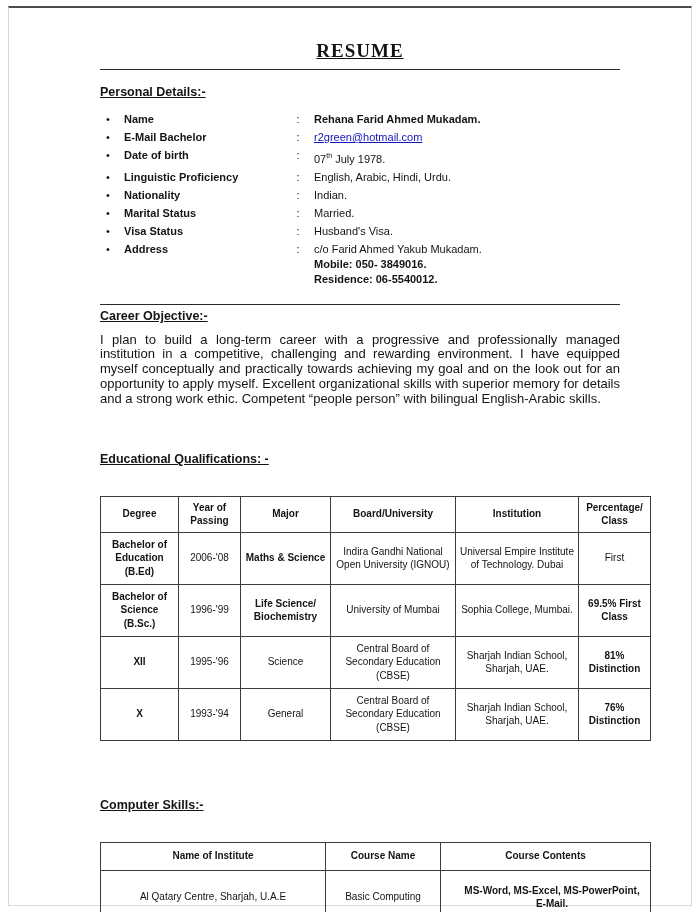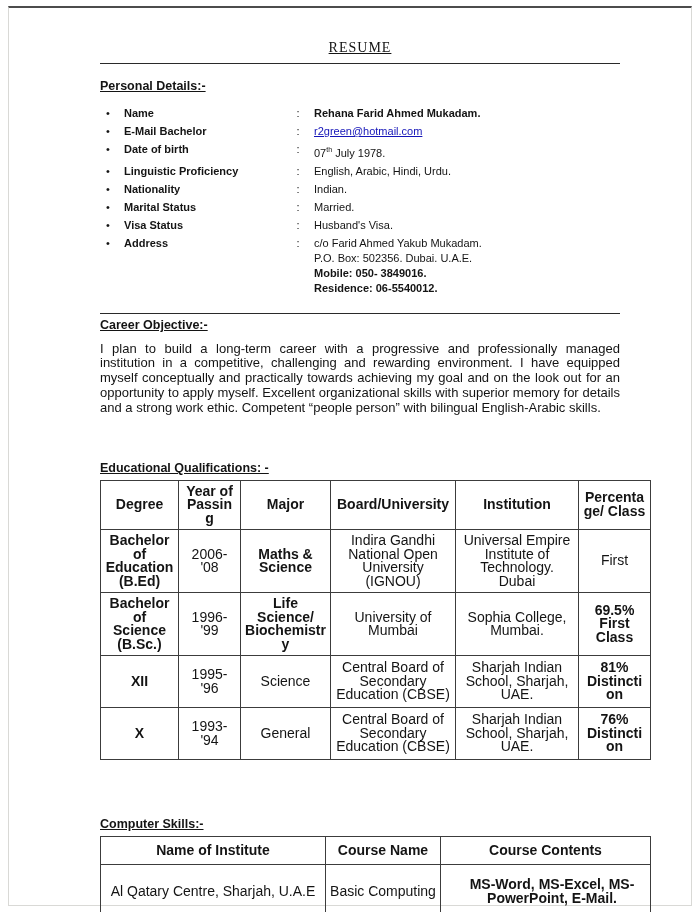--- a/index.html
+++ b/index.html
@@ -20,22 +20,22 @@
     border:1px solid #d9d9d6;
     border-top:2px solid #4c4c4c;
     pointer-events:none;
   }
   .content {
     position:relative;
     padding:40px 50px 0 100px; 
   }
   .title {
     font-family:"Liberation Serif", serif;
-    font-size:14px;
-    font-weight:normal;
+    font-size:19px;
+    font-weight:bold;
     letter-spacing:1px;
     text-align:center;
     text-decoration:underline;
     margin-right:30px;
   }
   .rule {
     border-top:1.6px solid #2a2a2a;
     margin:7px 30px 0 0;
   }
   .section-heading {
@@ -68,22 +68,22 @@
     text-align:justify;
     margin:10px 30px 0 0;
   }
   .rule.pre-heading { margin-top:17px; }
   .section-heading.tight { margin-top:4px; }
   
   table {
     border-collapse:collapse;
     table-layout:fixed;
     width:550px;
-    font-size:14px;
-    margin-top:5px;
+    font-size:10px;
+    margin-top:30px;
   }
   th, td {
     border:1px solid #3c3c3c;
     text-align:center;
     vertical-align:middle;
     padding:4px 4px;
     line-height:13.5px;
     word-wrap:break-word;
   }
   th { font-weight:bold; height:28px; }
@@ -139,21 +139,20 @@
       <span class="bullet">•</span>
       <span class="dl">Visa Status</span>
       <span class="dc">:</span>
       <span class="dv">Husband's Visa.</span>
 
       <span class="bullet">•</span>
       <span class="dl">Address</span>
       <span class="dc">:</span>
       <span class="dv">
         <div class="addr-line">c/o Farid Ahmed Yakub Mukadam.</div>
-        <div class="addr-line">P.O. Box: 502356. Dubai. U.A.E.</div>
         <div class="addr-line bold">Mobile: 050- 3849016.</div>
         <div class="addr-line bold">Residence: 06-5540012.</div>
       </span>
     </div>
 
     <div class="rule pre-heading"></div>
     <div class="section-heading tight">Career Objective:-</div>
     <p class="para">I plan to build a long-term career with a progressive and professionally managed institution in a competitive, challenging and rewarding environment. I have equipped myself conceptually and practically towards achieving my goal and on the look out for an opportunity to apply myself. Excellent organizational skills with superior memory for details and a strong work ethic. Competent “people person” with bilingual English-Arabic skills.</p>
 
     <div class="spacer-lg"></div>

